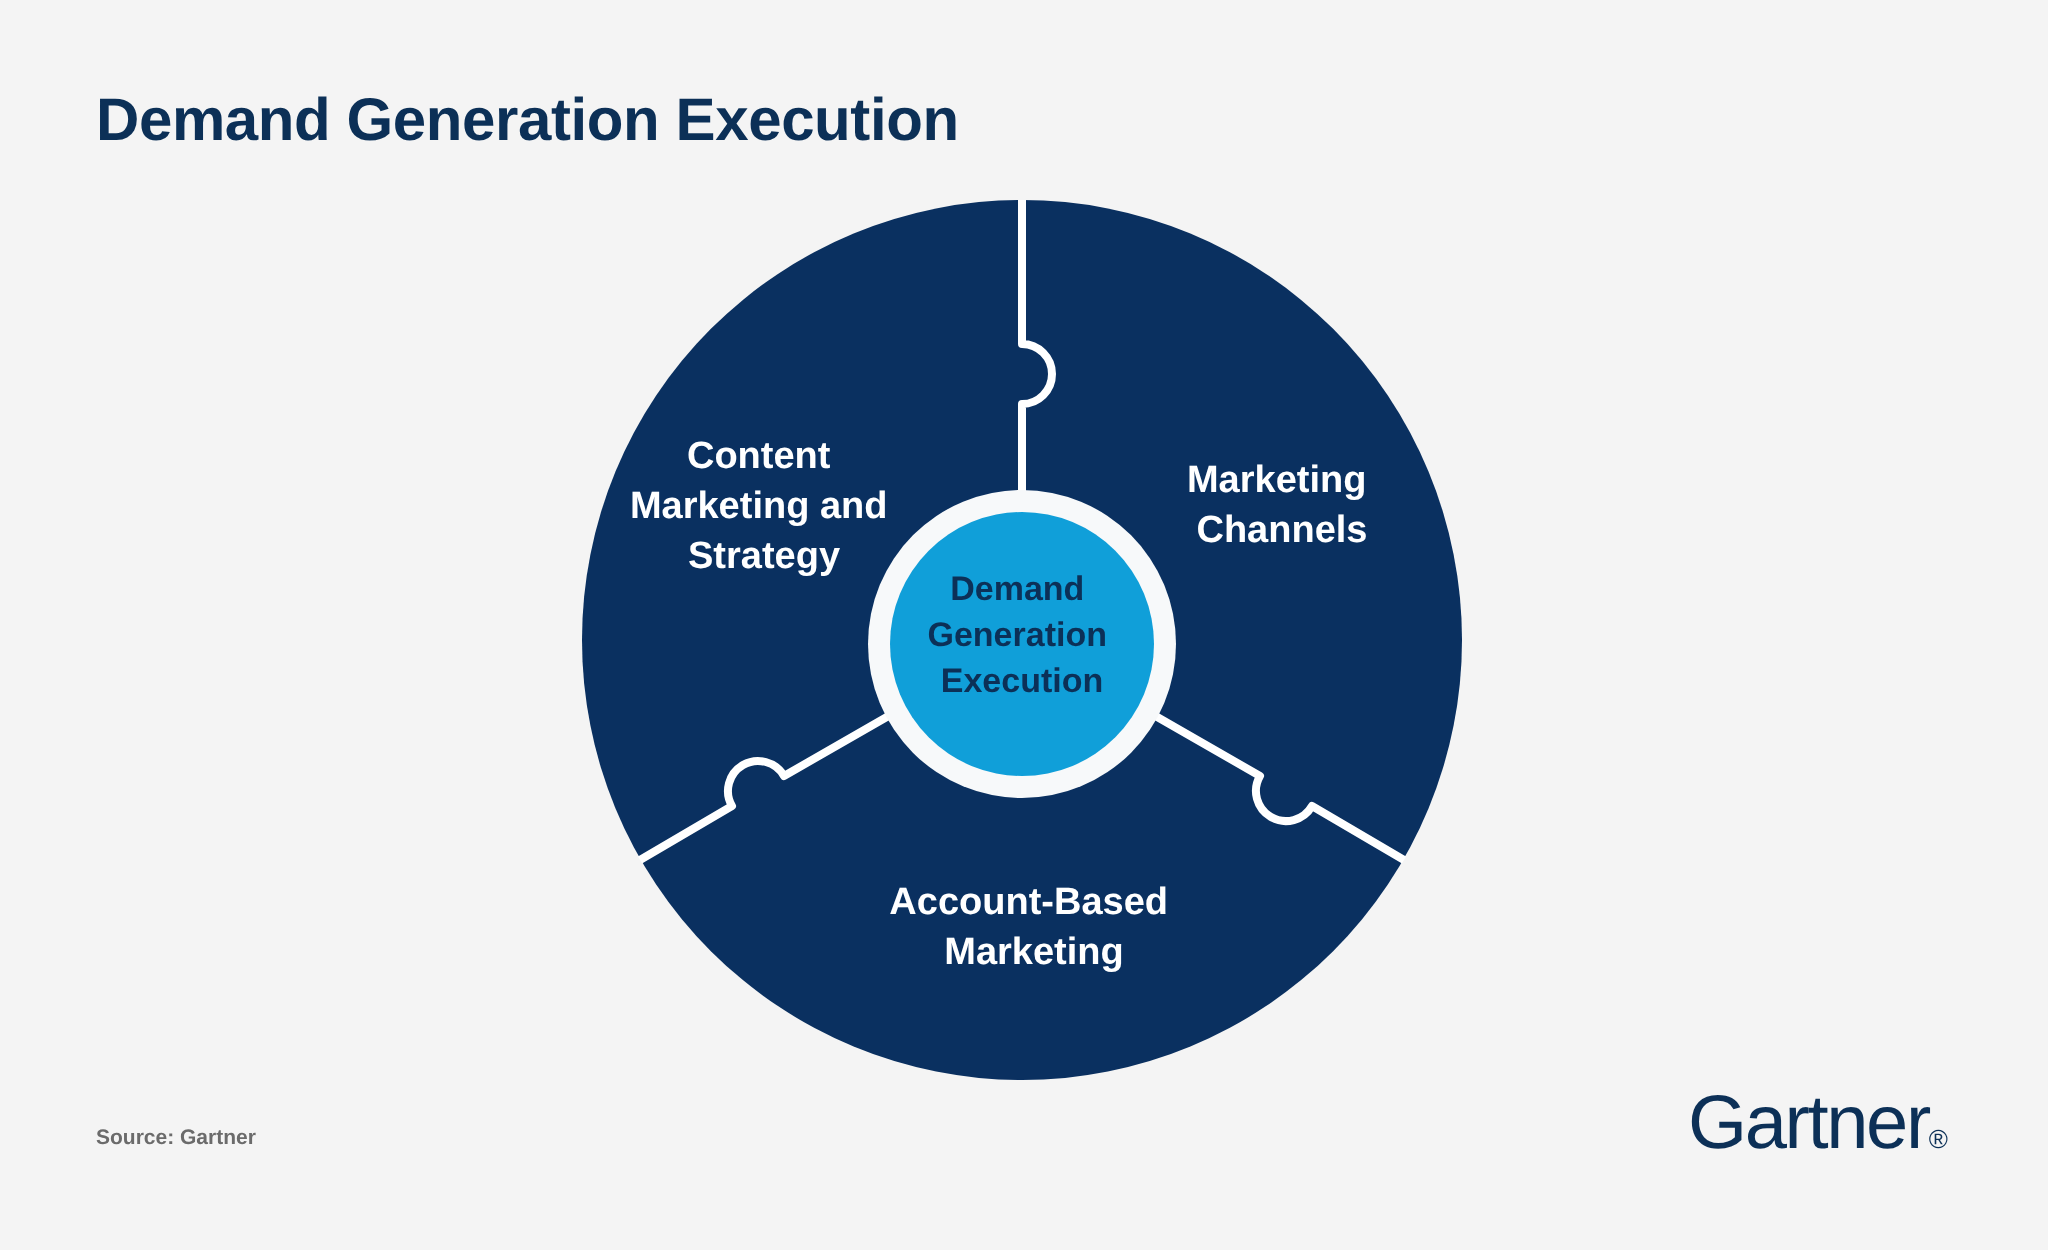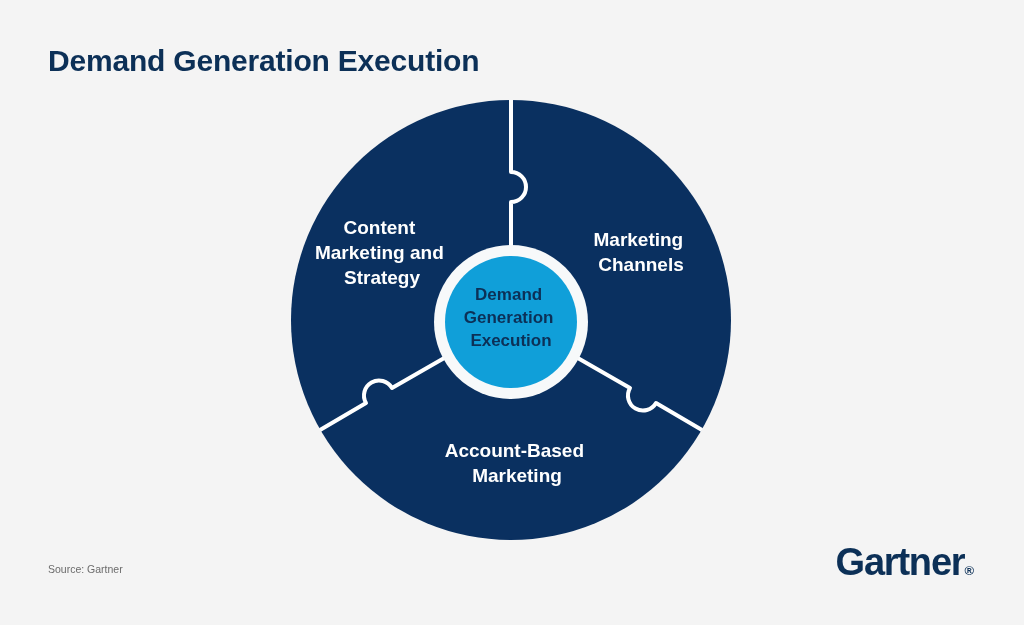--- a/index.html
+++ b/index.html
@@ -64,29 +64,30 @@
   }
 
   
   #footer-notes {
     position: absolute;
     left: 48px;
     bottom: 48px;
     font-size: 10.5px;
     line-height: 15px;
     color: #6b6b6b;
+    font-weight: bold;
   }
   #footer-notes div { white-space: nowrap; }
 
   #gartner-logo {
     position: absolute;
     right: 42px;
     bottom: 44px;
     font-size: 38px;
-    font-weight: bold;
+    font-weight: normal;
     color: #0c3057;
     letter-spacing: -1.2px;
     line-height: 1;
   }
   #gartner-logo .reg {
     font-size: 13px;
     vertical-align: baseline;
     letter-spacing: 0;
   }
 </style>

